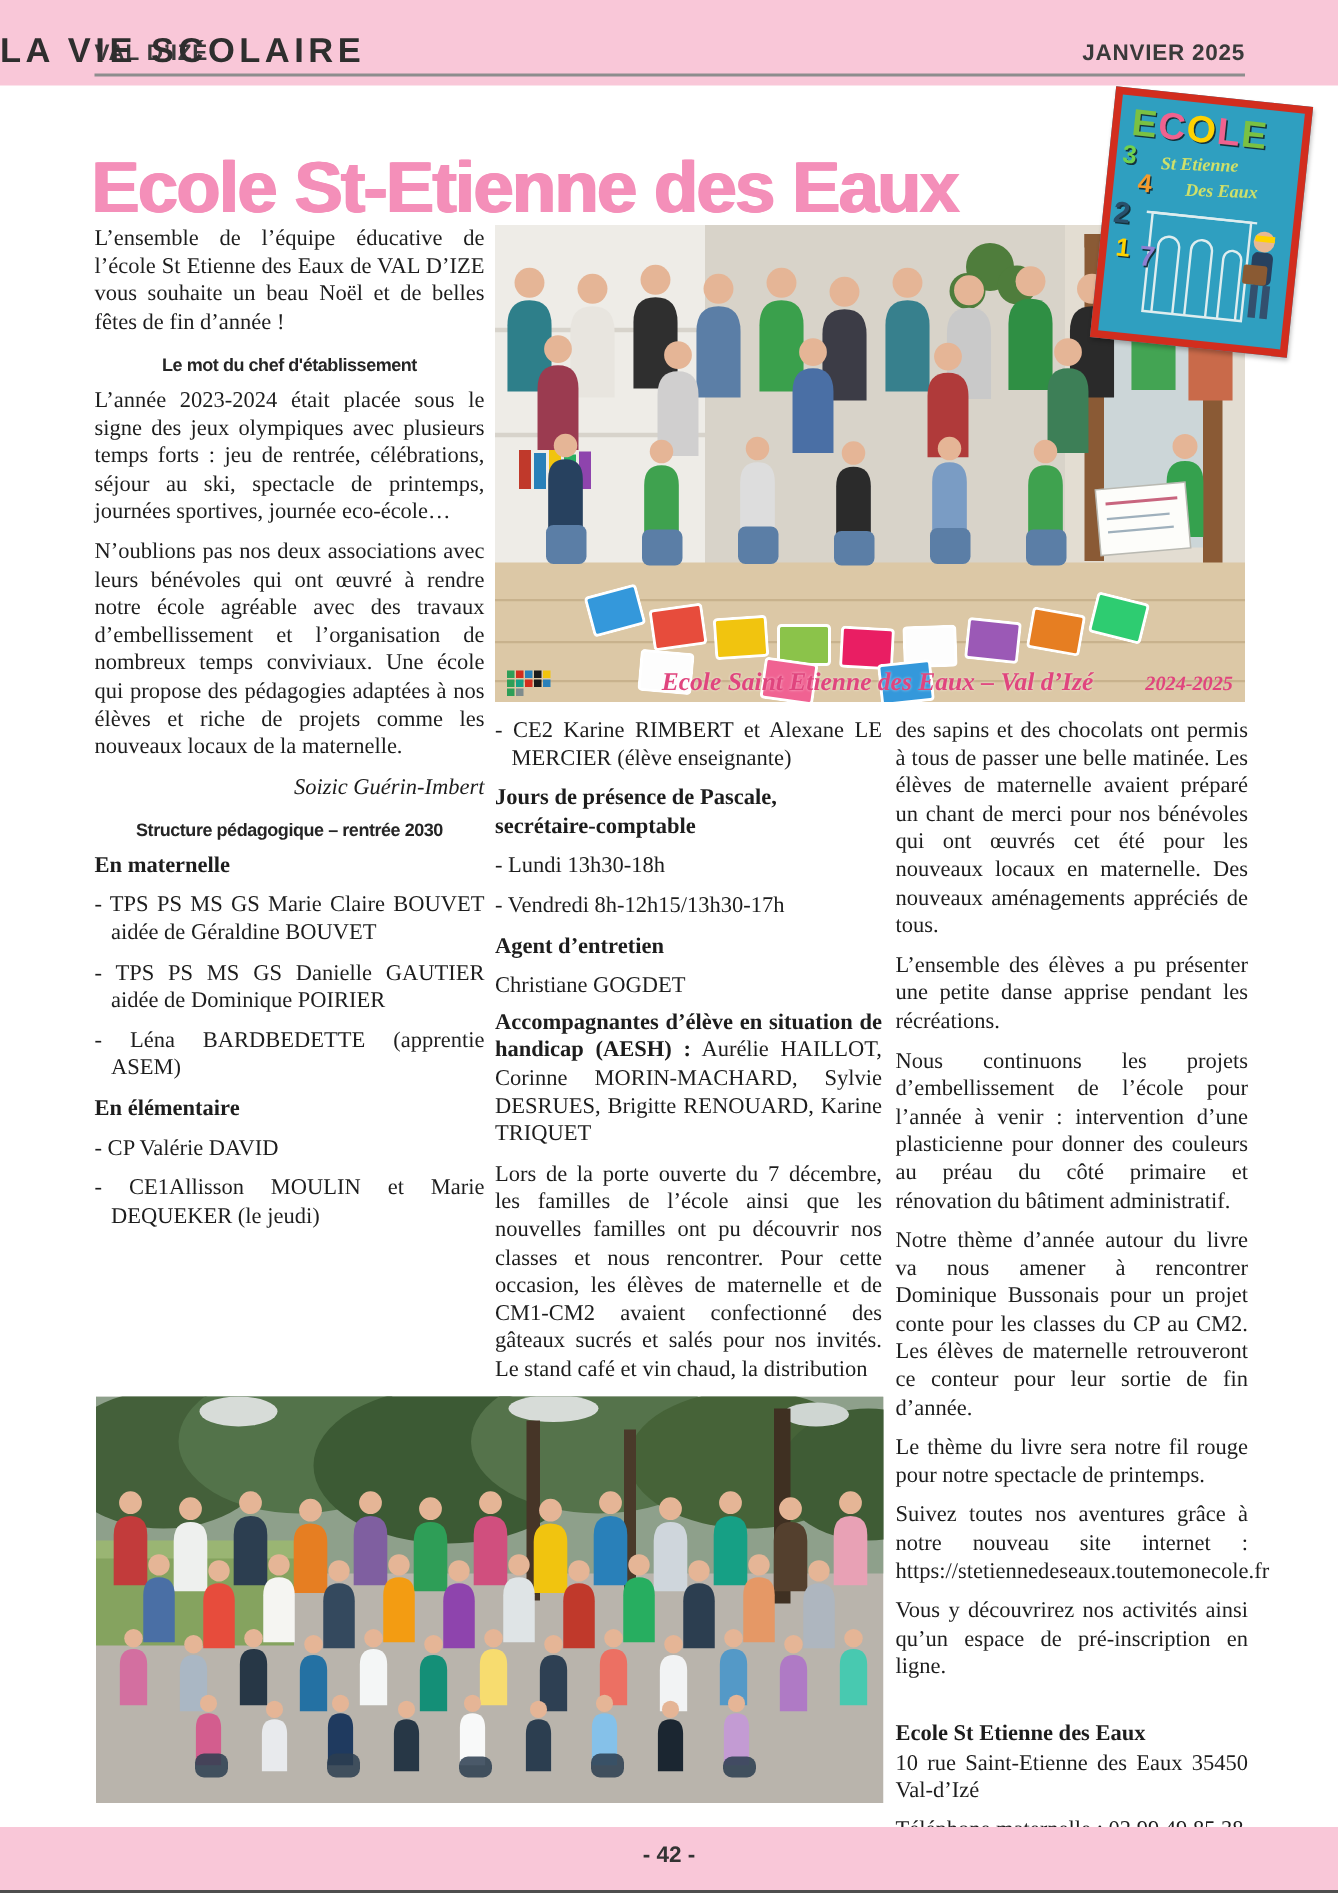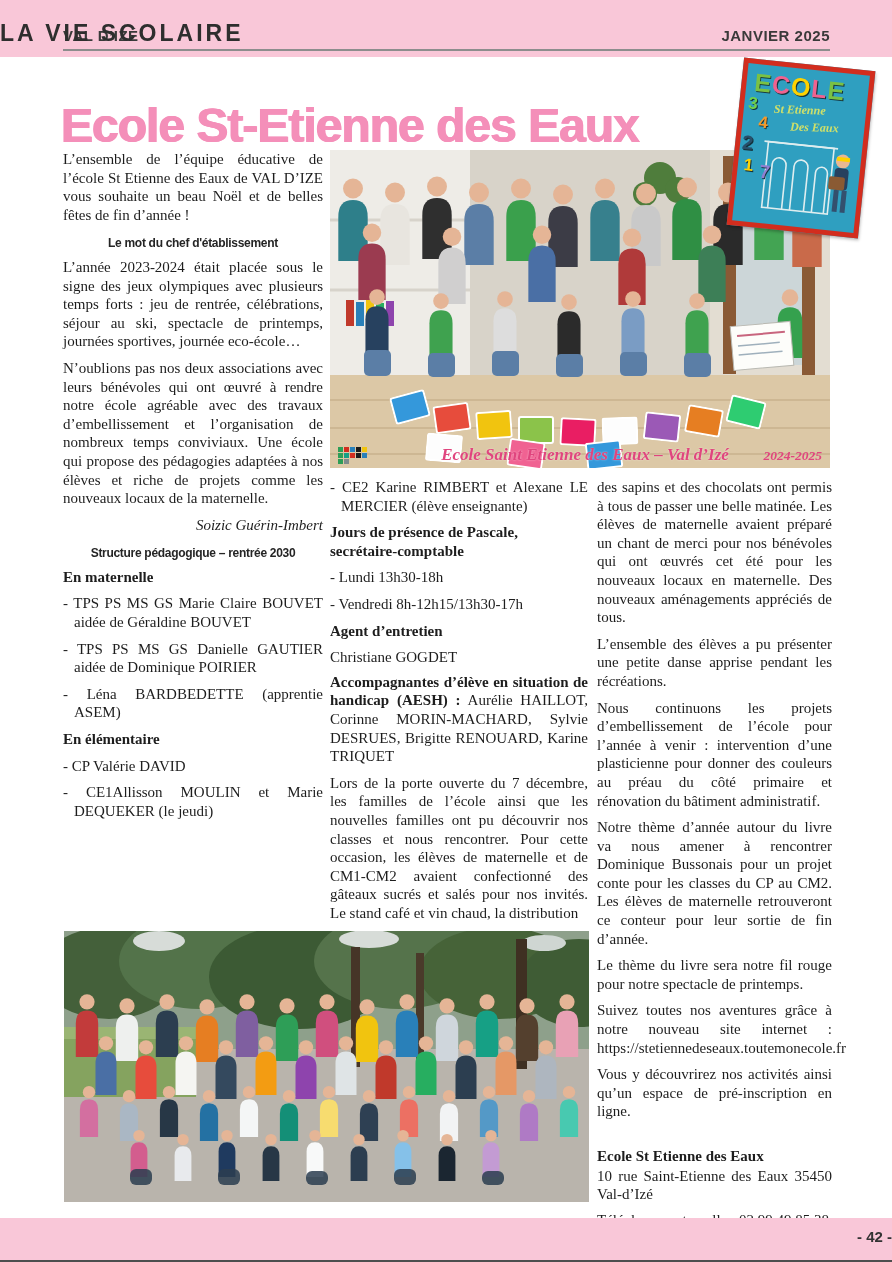--- a/index.html
+++ b/index.html
@@ -65,21 +65,21 @@
   }
   .sub { font-weight:bold; margin:2px 0 0 0; text-align:left; }
   .li { padding-left:11px; text-indent:-11px; margin:0; }
   .sig { text-align:right; font-style:italic; margin:4px 2px 6px 0; }
   .contact { margin-top:26px; }
   .contact p { margin:0 0 7px 0; }
   .contact .cname { font-weight:bold; margin-bottom:1px; text-align:left; }
   
   .band-bottom { position:absolute; left:0; top:1218px; width:892px; height:44px; background:#f9c7d8; }
   .page-num {
-    position:absolute; top:10px; left:0; width:100%; text-align:right;
+    position:absolute; top:10px; left:0; width:100%; text-align:center;
     font-family:"Liberation Sans",sans-serif; font-weight:bold; font-size:15px; color:#333;
   }
   .edge-line { position:absolute; left:0; bottom:0; width:892px; height:2px; background:#4e4e4e; }
 </style>
 </head>
 <body>
 
 <div class="page">
 
   <div class="band-top"></div>

